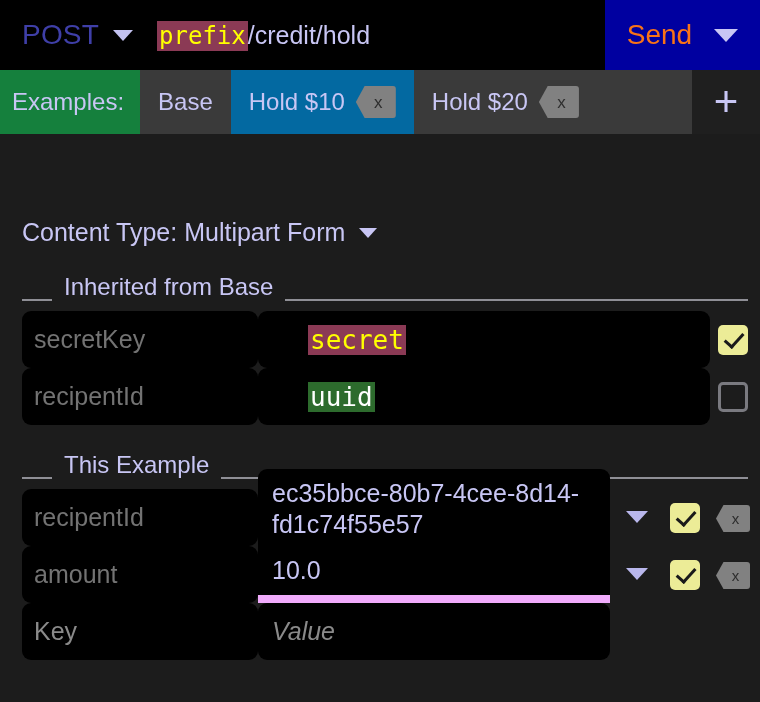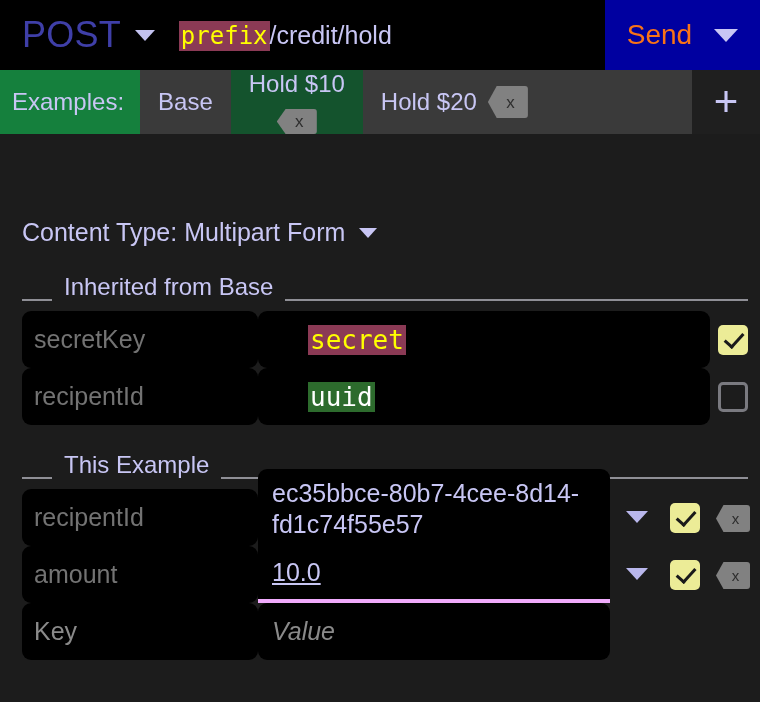--- a/index.html
+++ b/index.html
@@ -10,21 +10,21 @@
     overflow: hidden;
   }
   .app { position: relative; width: 760px; height: 702px; background: #1c1c1c; }
 
   
   .urlbar {
     position: absolute; left: 0; top: 0; width: 760px; height: 70px;
     background: #000; display: flex; align-items: center;
   }
   .method {
-    color: #3f3fa8; font-size: 36px; margin-left: 22px; letter-spacing: .2px;
+    color: #3f3fa8; font-size: 28px; margin-left: 22px; letter-spacing: .2px;
   }
   .method-caret {
     margin-left: 14px; width: 0; height: 0;
     border-left: 10px solid transparent; border-right: 10px solid transparent;
     border-top: 11px solid #c3c2f0;
   }
   .url { margin-left: 24px; font-size: 25px; color: #c8c6f4; white-space: nowrap; }
   .url .varchip {
     font-family: "DejaVu Sans Mono", monospace;
     background: #8b3a55; color: #ffff00; padding: 1px 2px; font-size: 24px;
@@ -47,21 +47,21 @@
     background: #3a3a3a; display: flex; align-items: stretch;
   }
   .ex-label {
     background: #15803d; color: #c8c6f4; font-size: 24px;
     display: flex; align-items: center; padding: 0 16px 0 12px;
   }
   .ex-tab {
     display: flex; align-items: center; gap: 11px; padding: 0 18px;
     color: #c8c6f4; font-size: 24px; cursor: pointer; background: transparent;
   }
-  .ex-tab.active { background: #14532d; flex-direction: column; }
+  .ex-tab.active { background: #0369a1; }
   .plusbtn {
     margin-left: auto; width: 68px; background: #1f1f1f;
     display: flex; align-items: center; justify-content: center; cursor: pointer;
   }
   .plus-glyph { color: #c8c6f4; font-size: 42px; line-height: 30px; font-weight: 300; }
 
   
   .bksp {
     position: relative; width: 34px; height: 27px; background: #818181;
     display: flex; align-items: center; justify-content: center;
@@ -120,21 +120,21 @@
     position: absolute; left: 258px; width: 452px; min-height: 57px; height: 57px;
     background: #000; border-radius: 9px;
     display: flex; align-items: center; padding-left: 14px;
     color: #c8c6f4; font-size: 25px;
   }
   .valfield.muted { color: #8a8a8a; font-style: italic; }
   .valfield.wide { width: 352px; }
   .valfield.tall {
     height: 98px; align-items: flex-start; padding-top: 9px; line-height: 1.25;
   }
-  .valfield.underlined { border-bottom: 4px solid #f0abfc; border-radius: 9px 9px 0 0; text-decoration: underline; }
+  .valfield.underlined { border-bottom: 8px solid #f0abfc; border-radius: 9px 9px 0 0; }
   .chip {
     font-family: "DejaVu Sans Mono", monospace; font-size: 26px; padding: 0 2px;
   }
   .chip.secret { background: #8b3a55; color: #ffff00; }
   .chip.uuid { background: #2d6b2d; color: #ffffff; }
   .chip-offset { margin-left: 36px; }
 
   .ctrl-caret {
     position: absolute; width: 0; height: 0;
     border-left: 11px solid transparent; border-right: 11px solid transparent;

